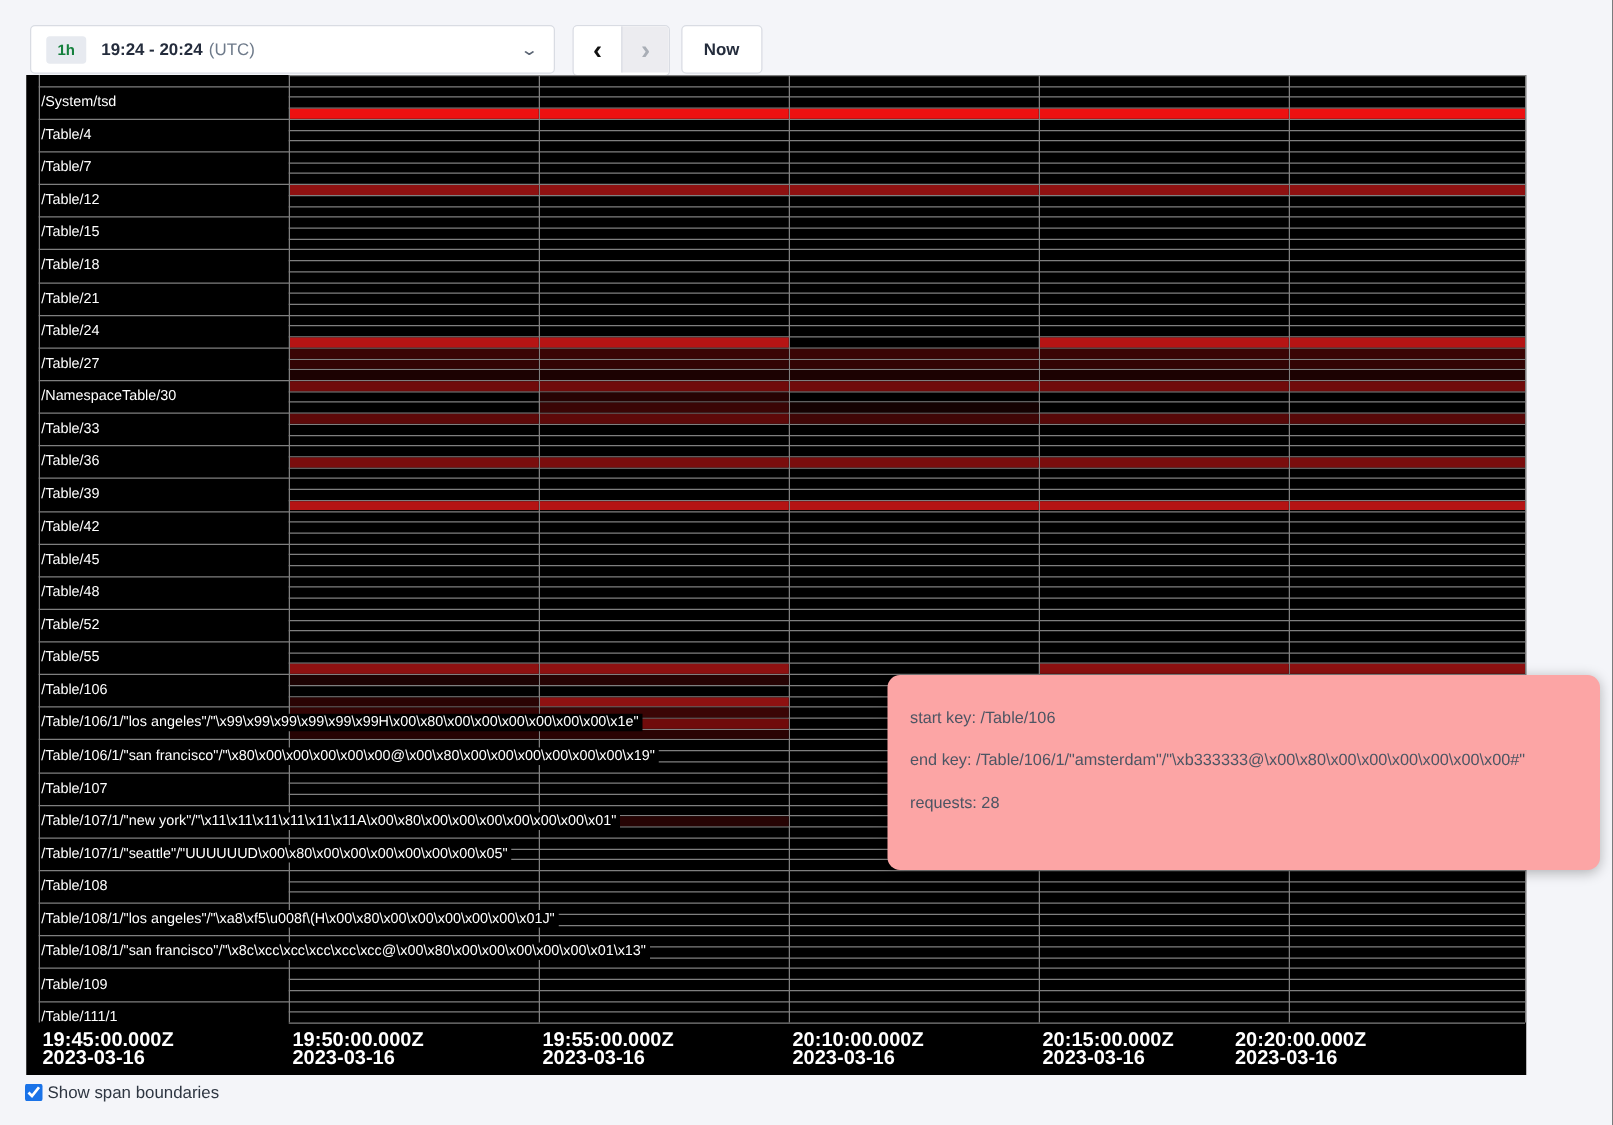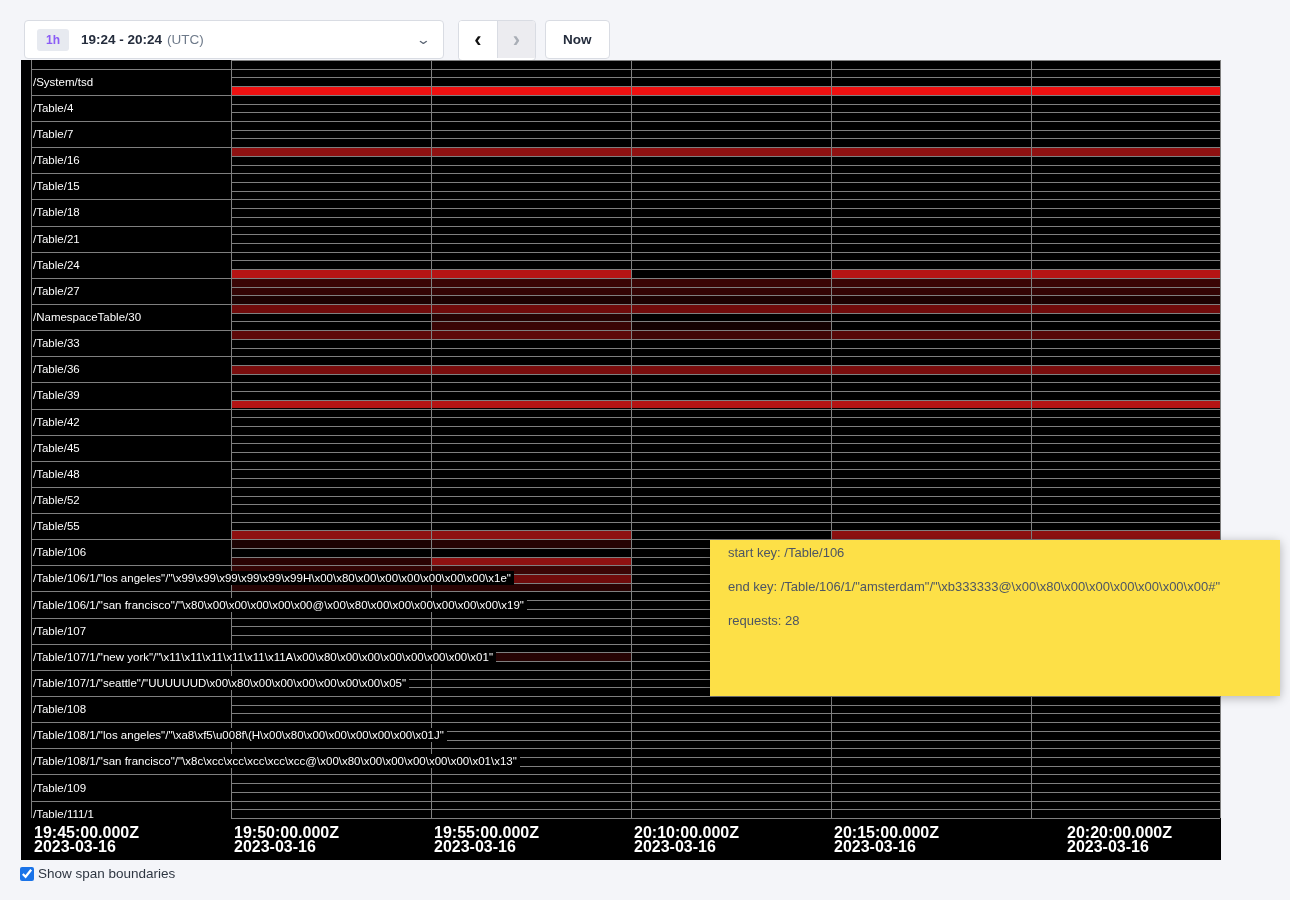--- a/index.html
+++ b/index.html
@@ -9,21 +9,21 @@
     font-family:"Liberation Sans", sans-serif;
   }
   
   .time-select{
     position:absolute;left:24px;top:20px;width:420px;height:39px;
     background:#fff;border:1px solid #d9dce3;border-radius:4px;
     display:flex;align-items:center;box-sizing:border-box;padding:0 14px 0 12px;
     cursor:pointer;
   }
   .chip{
-    background:#e7eaf0;color:#8b5cf6;font-weight:bold;font-size:12px;
+    background:#e7eaf0;color:#15803d;font-weight:bold;font-size:12px;
     padding:4px 9px;border-radius:3px;margin-right:12px;
   }
   .range-val{font-size:13.5px;font-weight:bold;color:#242c3c;}
   .range-tz{font-size:13.5px;color:#6e7a8a;margin-left:5px;}
   .chev{margin-left:auto;color:#5a6473;font-size:13px;transform:scaleX(1.4);}
   .btn-group{
     position:absolute;left:458px;top:20px;height:39px;display:flex;
     border:1px solid #d9dce3;border-radius:4px;overflow:hidden;background:#fff;
   }
   .nav-btn{
@@ -49,22 +49,22 @@
     position:absolute;color:#fff;font-size:11.5px;line-height:14px;
     background:#000;padding:0 3px 0 1px;white-space:nowrap;z-index:3;
   }
   .xtick{
     position:absolute;color:#fff;font-size:16px;font-weight:bold;line-height:14px;
     white-space:nowrap;z-index:3;
   }
   
   .tooltip{
     position:absolute;left:710px;top:540px;width:570px;height:156px;
-    background:#fde047;border-radius:0;box-shadow:0 2px 10px rgba(0,0,0,.28);
-    box-sizing:border-box;padding:3px 18px;z-index:10;overflow:hidden;
+    background:#fca5a5;border-radius:10px;box-shadow:0 2px 10px rgba(0,0,0,.28);
+    box-sizing:border-box;padding:24px 18px;z-index:10;overflow:hidden;
   }
   .tip-line{
     font-size:13px;color:#4d5563;line-height:20px;margin-bottom:14px;white-space:nowrap;
   }
   
   .footer{position:absolute;left:20px;top:866px;display:flex;align-items:center;}
   .footer input{width:14px;height:14px;accent-color:#1a73e8;margin:0 4px 0 0;}
   .footer label{font-size:13.5px;color:#2e3642;}
 </style>
 </head>
@@ -242,21 +242,21 @@
     <div class="cell" style="left: 411px; top: 506.33px; width: 199px; height: 7.71px; background: rgb(58, 5, 5);"></div>
     <div class="cell" style="left: 211px; top: 515.05px; width: 199px; height: 7.71px; background: rgb(58, 5, 5);"></div>
     <div class="cell" style="left: 411px; top: 515.05px; width: 199px; height: 7.71px; background: rgb(112, 11, 11);"></div>
     <div class="cell" style="left: 211px; top: 523.76px; width: 199px; height: 7.71px; background: rgb(38, 3, 3);"></div>
     <div class="cell" style="left: 411px; top: 523.76px; width: 199px; height: 7.71px; background: rgb(42, 3, 3);"></div>
     <div class="cell" style="left: 211px; top: 593.46px; width: 199px; height: 7.71px; background: rgb(38, 3, 3);"></div>
     <div class="cell" style="left: 411px; top: 593.46px; width: 199px; height: 7.71px; background: rgb(38, 3, 3);"></div>
     <div class="ylab" style="left: 11px; top: 14.78px;">/System/tsd</div>
     <div class="ylab" style="left: 11px; top: 40.92px;">/Table/4</div>
     <div class="ylab" style="left: 11px; top: 67.06px;">/Table/7</div>
-    <div class="ylab" style="left: 11px; top: 93.2px;">/Table/16</div>
+    <div class="ylab" style="left: 11px; top: 93.2px;">/Table/12</div>
     <div class="ylab" style="left: 11px; top: 119.33px;">/Table/15</div>
     <div class="ylab" style="left: 11px; top: 145.47px;">/Table/18</div>
     <div class="ylab" style="left: 11px; top: 171.61px;">/Table/21</div>
     <div class="ylab" style="left: 11px; top: 197.75px;">/Table/24</div>
     <div class="ylab" style="left: 11px; top: 223.89px;">/Table/27</div>
     <div class="ylab" style="left: 11px; top: 250.02px;">/NamespaceTable/30</div>
     <div class="ylab" style="left: 11px; top: 276.16px;">/Table/33</div>
     <div class="ylab" style="left: 11px; top: 302.3px;">/Table/36</div>
     <div class="ylab" style="left: 11px; top: 328.44px;">/Table/39</div>
     <div class="ylab" style="left: 11px; top: 354.57px;">/Table/42</div>
@@ -288,21 +288,21 @@
       <div>2023-03-16</div>
     </div>
     <div class="xtick" style="left: 613px; top: 766px;">
       <div>20:10:00.000Z</div>
       <div>2023-03-16</div>
     </div>
     <div class="xtick" style="left: 813px; top: 766px;">
       <div>20:15:00.000Z</div>
       <div>2023-03-16</div>
     </div>
-    <div class="xtick" style="left: 1046px; top: 766px;">
+    <div class="xtick" style="left: 967px; top: 766px;">
       <div>20:20:00.000Z</div>
       <div>2023-03-16</div>
     </div>
   </div>
 
 <div class="tooltip">
   <div class="tip-line">start key: /Table/106</div>
   <div class="tip-line">end key: /Table/106/1/"amsterdam"/"\xb333333@\x00\x80\x00\x00\x00\x00\x00\x00#"</div>
   <div class="tip-line">requests: 28</div>
 </div>

